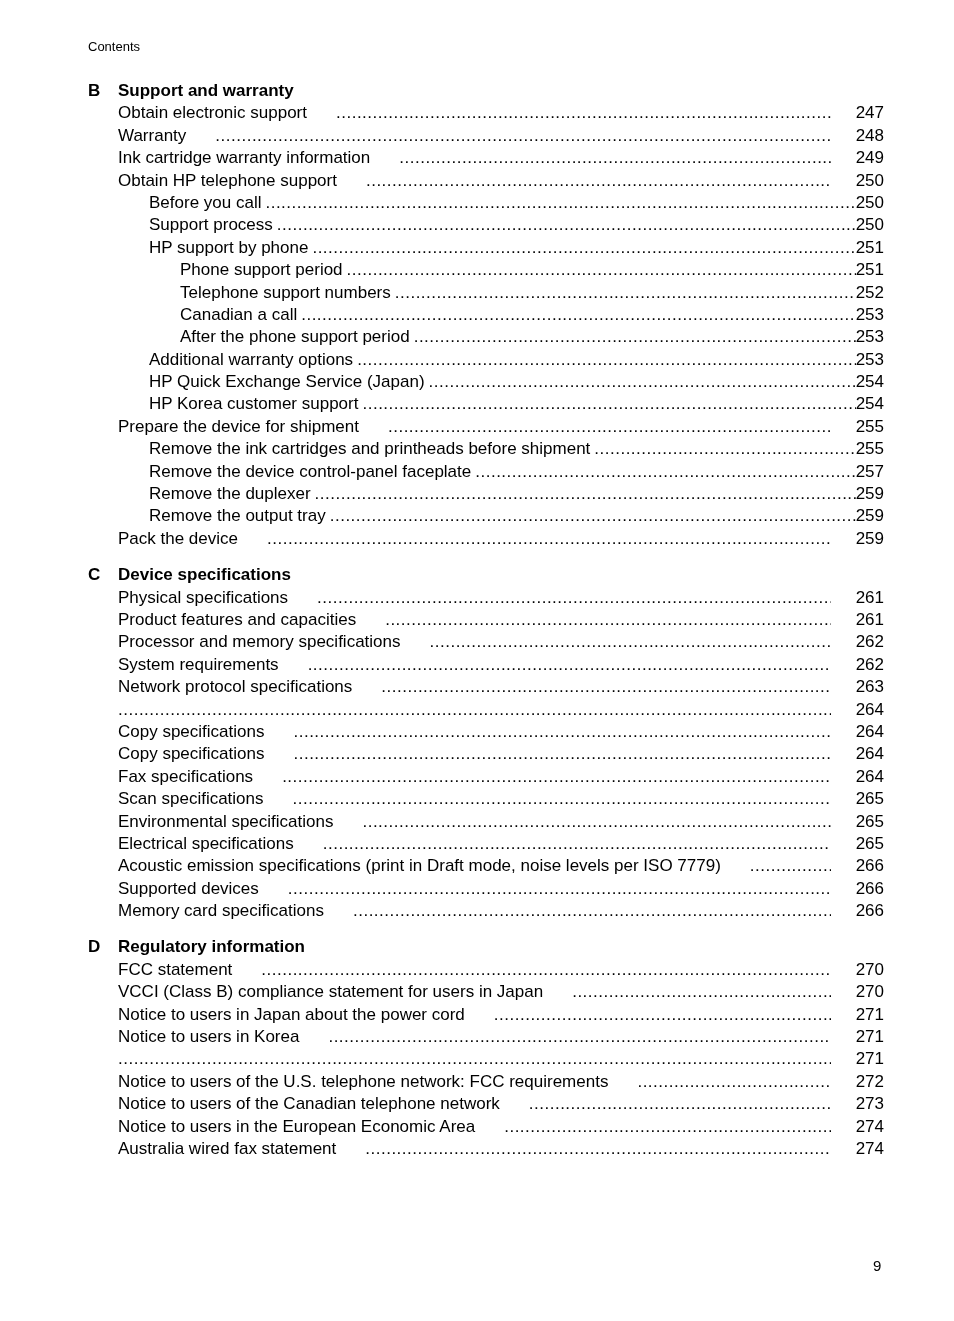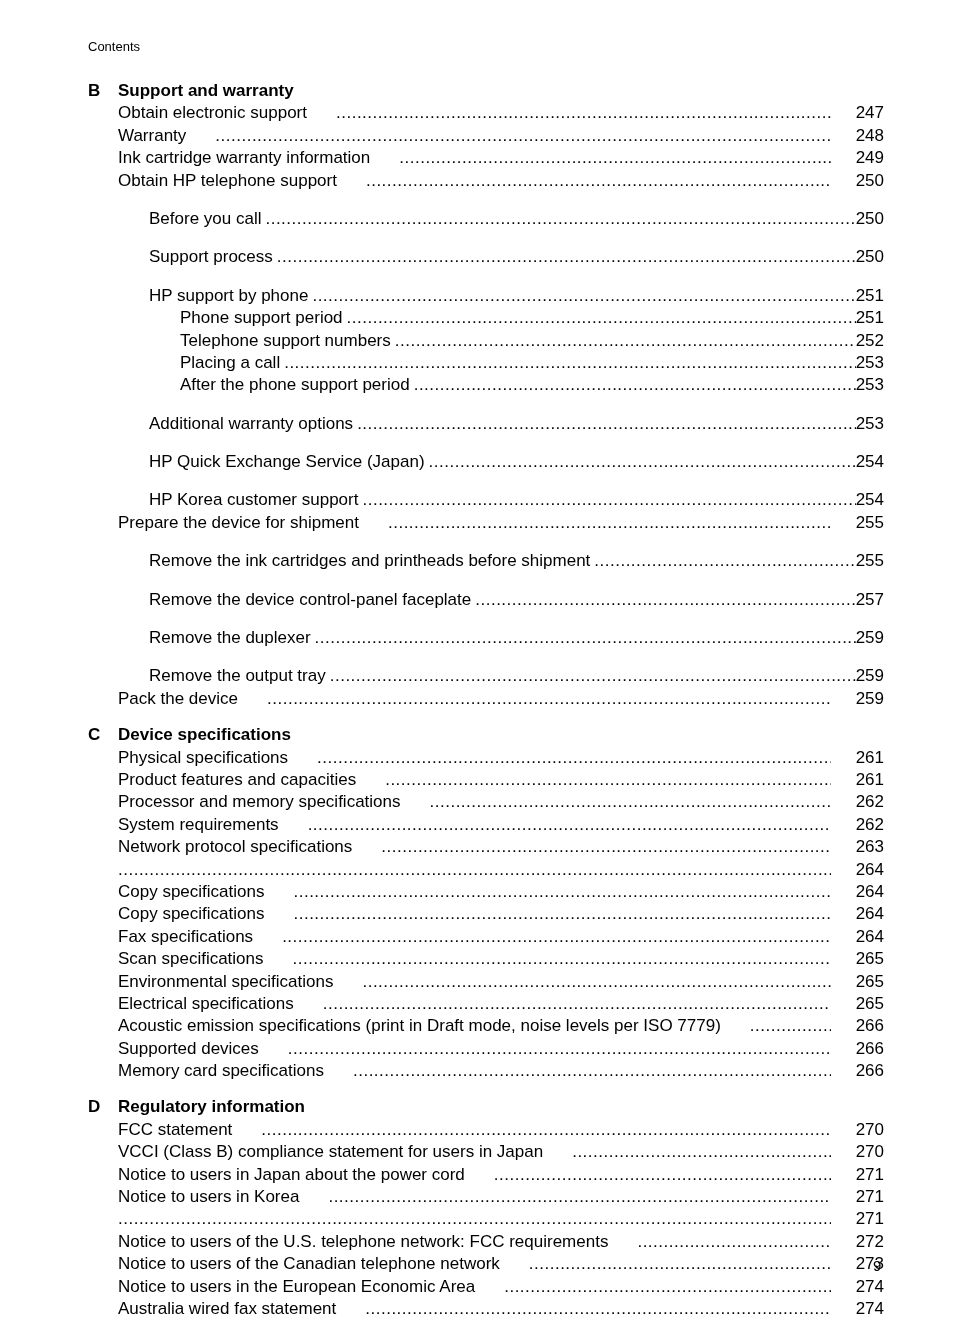--- a/index.html
+++ b/index.html
@@ -13,21 +13,21 @@
   .section-head { display: flex; height: 22.4px; line-height: 22.4px; font-weight: bold; }
   .section-letter { width: 30px; }
   .entry { display: flex; height: 22.4px; line-height: 22.4px; white-space: nowrap; overflow: hidden; }
   .entry .title { flex: 0 0 auto; padding-right: 4px; }
   .entry .leader { flex: 1 1 auto; overflow: hidden; white-space: nowrap; letter-spacing: 0.5px; }
   .entry .leader::before {
     content: "..........................................................................................................................................................................................................................................";
   }
   .entry .page { flex: 0 0 auto; text-align: left; }
   .lvl1 { padding-left: 30px; gap: 25px; }
-  .lvl2 { padding-left: 61px; margin-top: 16px; }
+  .lvl2 { padding-left: 61px; }
   .lvl3 { padding-left: 92px; }
   .page-number { position: absolute; left: 873px; top: 1256px; font-size: 15px; line-height: 20px; }
 </style>
 </head>
 <body>
 
 <div class="running-head">Contents</div>
 
 <div class="toc" id="toc">
     <div class="section">
@@ -74,21 +74,21 @@
         <span class="title">Phone support period</span>
         <span class="leader"></span>
         <span class="page">251</span>
       </div>
       <div class="entry lvl3">
         <span class="title">Telephone support numbers</span>
         <span class="leader"></span>
         <span class="page">252</span>
       </div>
       <div class="entry lvl3">
-        <span class="title">Placing a call</span>
+        <span class="title">Canadian a call</span>
         <span class="leader"></span>
         <span class="page">253</span>
       </div>
       <div class="entry lvl3">
         <span class="title">After the phone support period</span>
         <span class="leader"></span>
         <span class="page">253</span>
       </div>
       <div class="entry lvl2">
         <span class="title">Additional warranty options</span>

